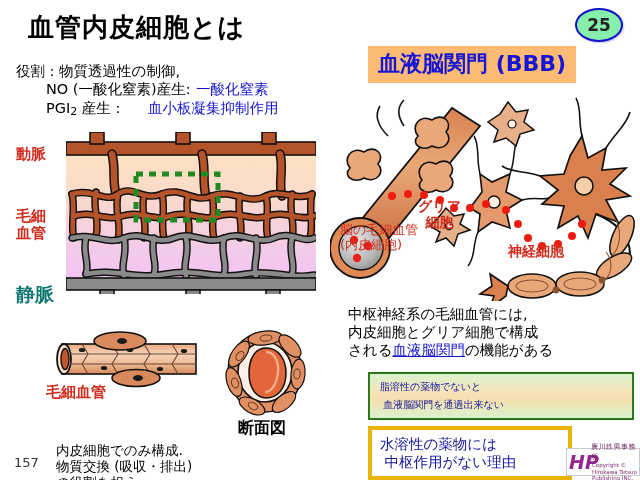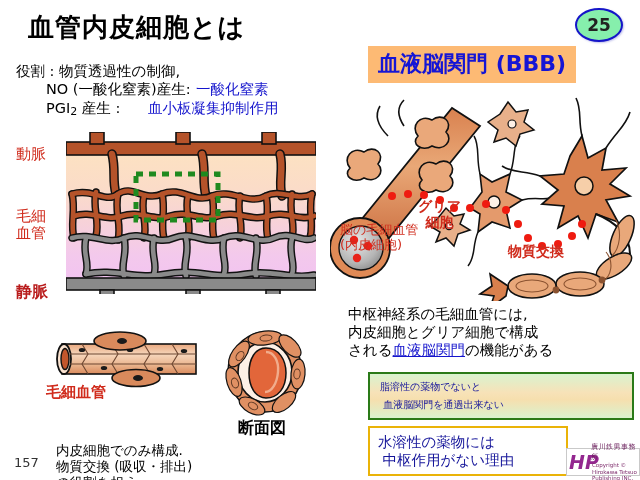--- a/index.html
+++ b/index.html
@@ -22,22 +22,22 @@
 
   #eff1{left:196px;top:80px;font-size:14.5px;color:#1515cd;}
   #eff2{left:148px;top:99px;font-size:14.5px;color:#1515cd;}
 
   
   #bbb-banner{left:368px;top:46px;background:#fdba74;padding:3px 10px 4px 10px;
     font-size:22px;font-weight:700;color:#1515d5;letter-spacing:0px;}
 
   
   #bed{left:66px;top:132px;width:250px;height:162px;}
-  .lbl-red{color:#d02b1c;font-size:15px;font-weight:400;line-height:17px;}
-  .lbl-blue{color:#b91c1c;font-size:16px;font-weight:700;}
+  .lbl-red{color:#d02b1c;font-size:15px;font-weight:700;line-height:17px;}
+  .lbl-blue{color:#0f766e;font-size:19px;font-weight:700;}
   #lbl-artery{left:16px;top:146px;}
   #lbl-cap{left:16px;top:208px;}
   #lbl-vein{left:16px;top:282px;}
 
   
   #tube{left:52px;top:330px;width:148px;height:60px;}
   #lbl-tube{left:46px;top:383px;color:#d02b1c;font-size:15px;font-weight:700;}
   #tube-desc{left:56px;top:399px;font-size:13.5px;color:#000;line-height:16px;white-space:pre;margin-top:43px;}
 
   
@@ -50,21 +50,21 @@
   #lbl-glia{left:418px;top:198px;color:#d02b1c;font-size:14px;font-weight:700;line-height:16px;text-align:center;white-space:pre;}
   #lbl-neuron{left:508px;top:243px;color:#d02b1c;font-size:14px;font-weight:700;}
 
   
   #cns-text{left:348px;top:305px;font-size:14.5px;color:#000;line-height:18px;white-space:pre;}
 
   #box-green{left:368px;top:372px;width:262px;height:44px;border:2px solid #2a7a18;
     background:linear-gradient(to bottom,#d9f3cf 0%,#f7e2b8 42%,#f6dfae 58%,#d9f3cf 100%);}
   #box-green .txt{padding:4px 0 0 10px;font-size:10px;color:#15159a;line-height:18px;white-space:pre;}
 
-  #box-white{left:368px;top:426px;width:196px;height:46px;border:2px solid #eab308;background:#fff;}
+  #box-white{left:368px;top:426px;width:196px;height:46px;border:4px solid #eab308;background:#fff;}
   #box-white .txt{padding:5px 0 0 8px;font-size:14.5px;color:#15159a;line-height:18px;white-space:pre;}
 
   
   #logo{left:566px;top:448px;width:72px;height:26px;background:#fff;border:1px solid #c9c9c9;
     display:flex;align-items:center;}
   #logo .hp{width:22px;height:24px;color:#93278f;font-size:19px;font-weight:700;font-style:italic;
     line-height:24px;padding-left:2px;}
   #logo .ltxt{font-size:5.5px;color:#7d2b6b;line-height:6.5px;padding-left:1px;}
   #logo .ltop{font-size:7px;letter-spacing:.5px;color:#6b1f5c;}
 
@@ -359,21 +359,21 @@
       <circle cx="228" cy="148" r="4"></circle>
         <circle cx="242" cy="140" r="4"></circle>
       <circle cx="252" cy="128" r="4"></circle>
     </g>
   </svg>
 
   <div class="abs" id="lbl-brain-cap">脳の毛細血管
 (内皮細胞)</div>
   <div class="abs" id="lbl-glia">グリア
 細胞</div>
-  <div class="abs" id="lbl-neuron">物質交換</div>
+  <div class="abs" id="lbl-neuron">神経細胞</div>
 
   <div class="abs" id="cns-text"><span>中枢神経系の毛細血管には,
 内皮細胞とグリア細胞で構成
 される<span style="color: rgb(21, 21, 205); text-decoration: underline;">血液脳関門</span>の機能がある</span></div>
 
   <div class="abs" id="box-green">
     <div class="txt">脂溶性の薬物でないと
  血液脳関門を通過出来ない</div>
   </div>
 

